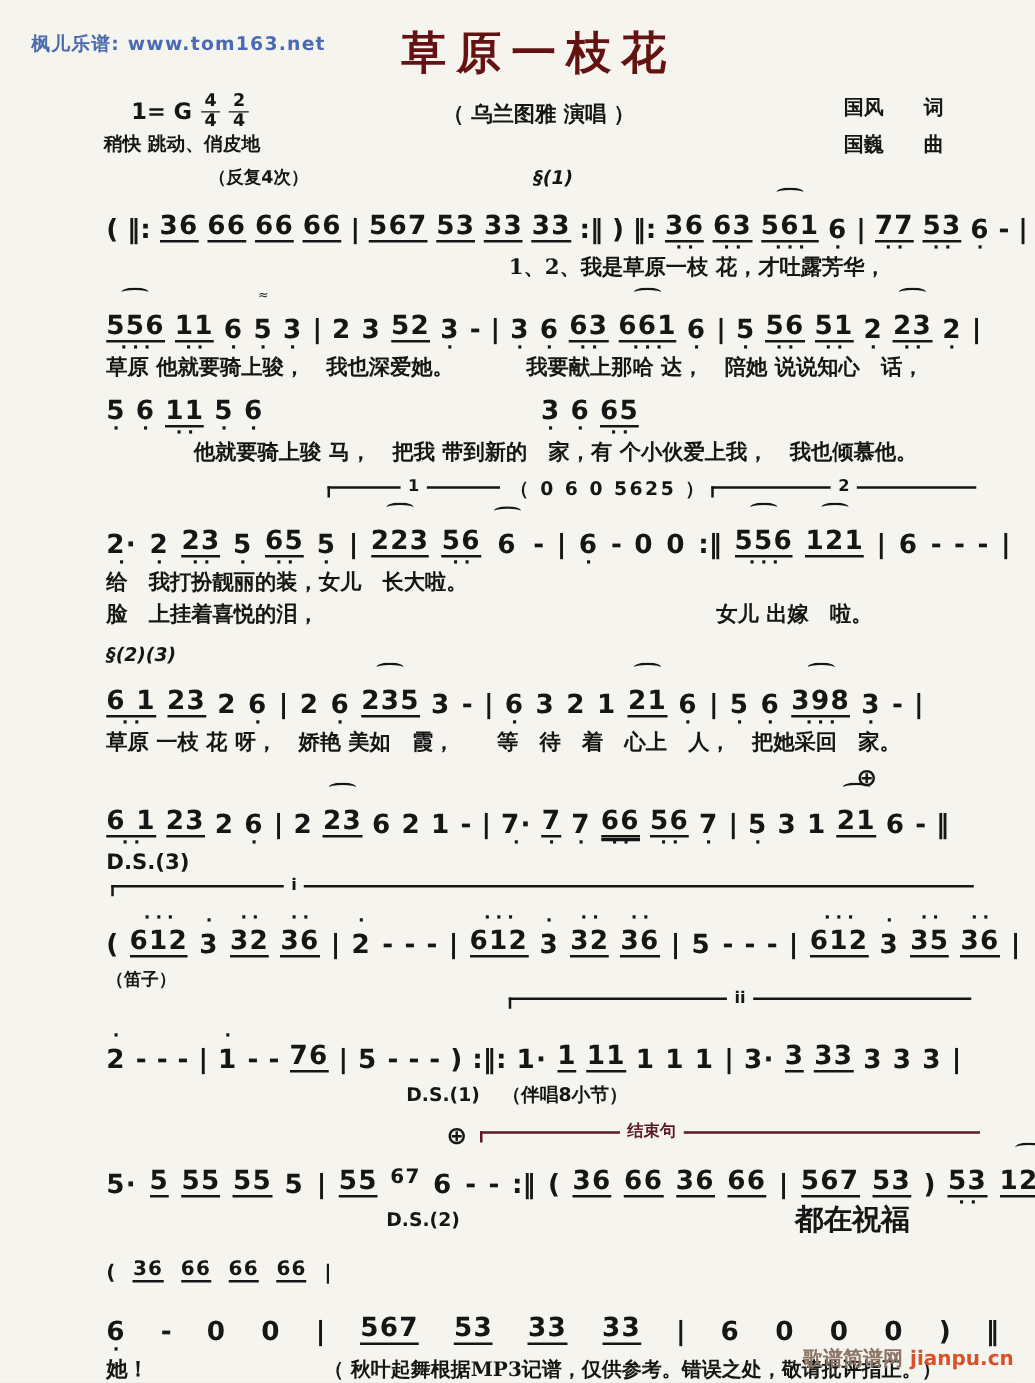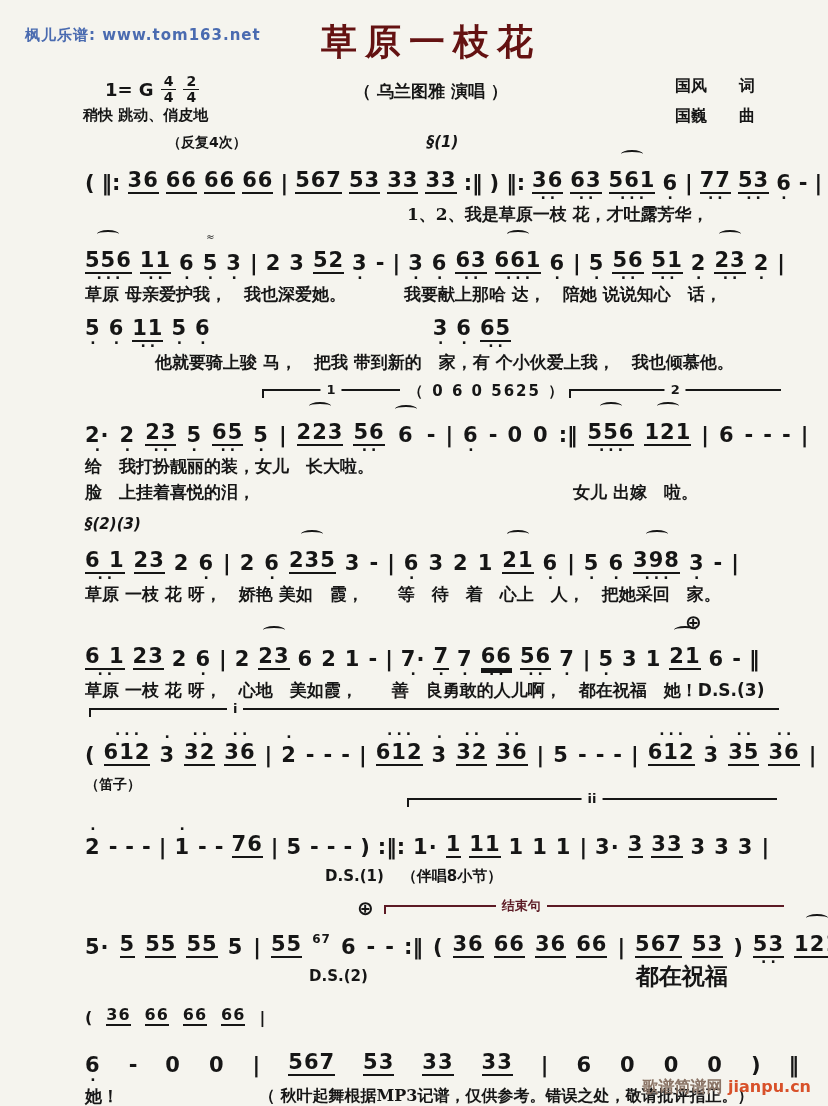--- a/index.html
+++ b/index.html
@@ -36,21 +36,21 @@
   .slot{height:8px;line-height:8px;display:flex;justify-content:center;overflow:visible;font-size:11px;}
   .slot.arc{height:9px;align-items:flex-end;font-size:10px;}
   .arcline{display:block;width:22px;height:6px;border-top:2px solid var(--ink);
     border-radius:50% 50% 0 0;}
   .dots{font-weight:bold;font-size:14px;letter-spacing:4px;text-indent:4px;}
   .num{height:25px;display:flex;align-items:flex-end;justify-content:center;
     font-size:21px;font-weight:bold;letter-spacing:1px;line-height:1;}
   .num.u1{border-bottom:2px solid var(--ink);padding-bottom:1px;}
   .num.u2{border-bottom:2px solid var(--ink);box-shadow:0 3px 0 0 var(--ink);padding-bottom:1px;}
   .num.plain{letter-spacing:0;}
-  .num.grace{font-size:12px;align-items:flex-start;padding-top:1px;}
+  .num.grace{font-size:16px;align-items:flex-start;padding-top:1px;}
   
   .lyr{padding-left:68px;font-size:17px;font-weight:bold;height:24px;line-height:24px;
     font-family:"DejaVu Serif","Liberation Serif",serif;display:flex;white-space:pre;}
   .ann{padding-left:68px;height:20px;line-height:20px;font-size:14px;font-weight:bold;display:flex;white-space:pre;}
   .segno{font-style:italic;font-size:15px;font-weight:bold;}
   .coda{font-size:20px;font-weight:bold;}
   .latin{font-family:"DejaVu Sans","Liberation Sans",sans-serif;}
   
   .volta{position:relative;border-top:2px solid var(--ink);height:12px;}
   .volta::before{content:"";position:absolute;left:0;top:-2px;width:2px;height:9px;background:var(--ink);}
@@ -399,21 +399,21 @@
           <span class="slot dots">·</span>
         </span>
         <span class="tok">
           <span class="slot arc"></span>
           <span class="slot dots"></span>
           <span class="num plain">|</span>
           <span class="slot dots"></span>
         </span>
       </div>
     <div class="lyr">
-      <span>草原 母亲爱护我，　我也深爱她。</span>
+      <span>草原 他就要骑上骏，　我也深爱她。</span>
       <span style="margin-left:58px">我要献上那哈 达，　陪她 说说知心　话，</span>
     </div>
     <div class="nrow" style="height:44px;gap:8px">
       <span style="display:flex;gap:8px">
           <span class="tok">
             <span class="slot arc"></span>
             <span class="slot dots"></span>
             <span class="num">5</span>
             <span class="slot dots">·</span>
           </span>
@@ -969,21 +969,20 @@
           <span class="slot dots"></span>
         </span>
         <span class="tok">
           <span class="slot arc"></span>
           <span class="slot dots"></span>
           <span class="num plain">‖</span>
           <span class="slot dots"></span>
         </span>
       </div>
     <div class="lyr">
-      <span>草原 一枝 花 呀，　心地　美如霞，　　善　良勇敢的人儿啊，　都在祝福　她！</span>
       <span class="latin">D.S.(3)</span>
     </div>
   </div>
 
   <div style="margin-top:6px">
     <div style="height:16px;padding-left:72px">
       <span class="volta" style="display:block;width:690px;margin-top:6px">
         <span class="vlabel" style="left:20%">i</span>
       </span>
     </div>

